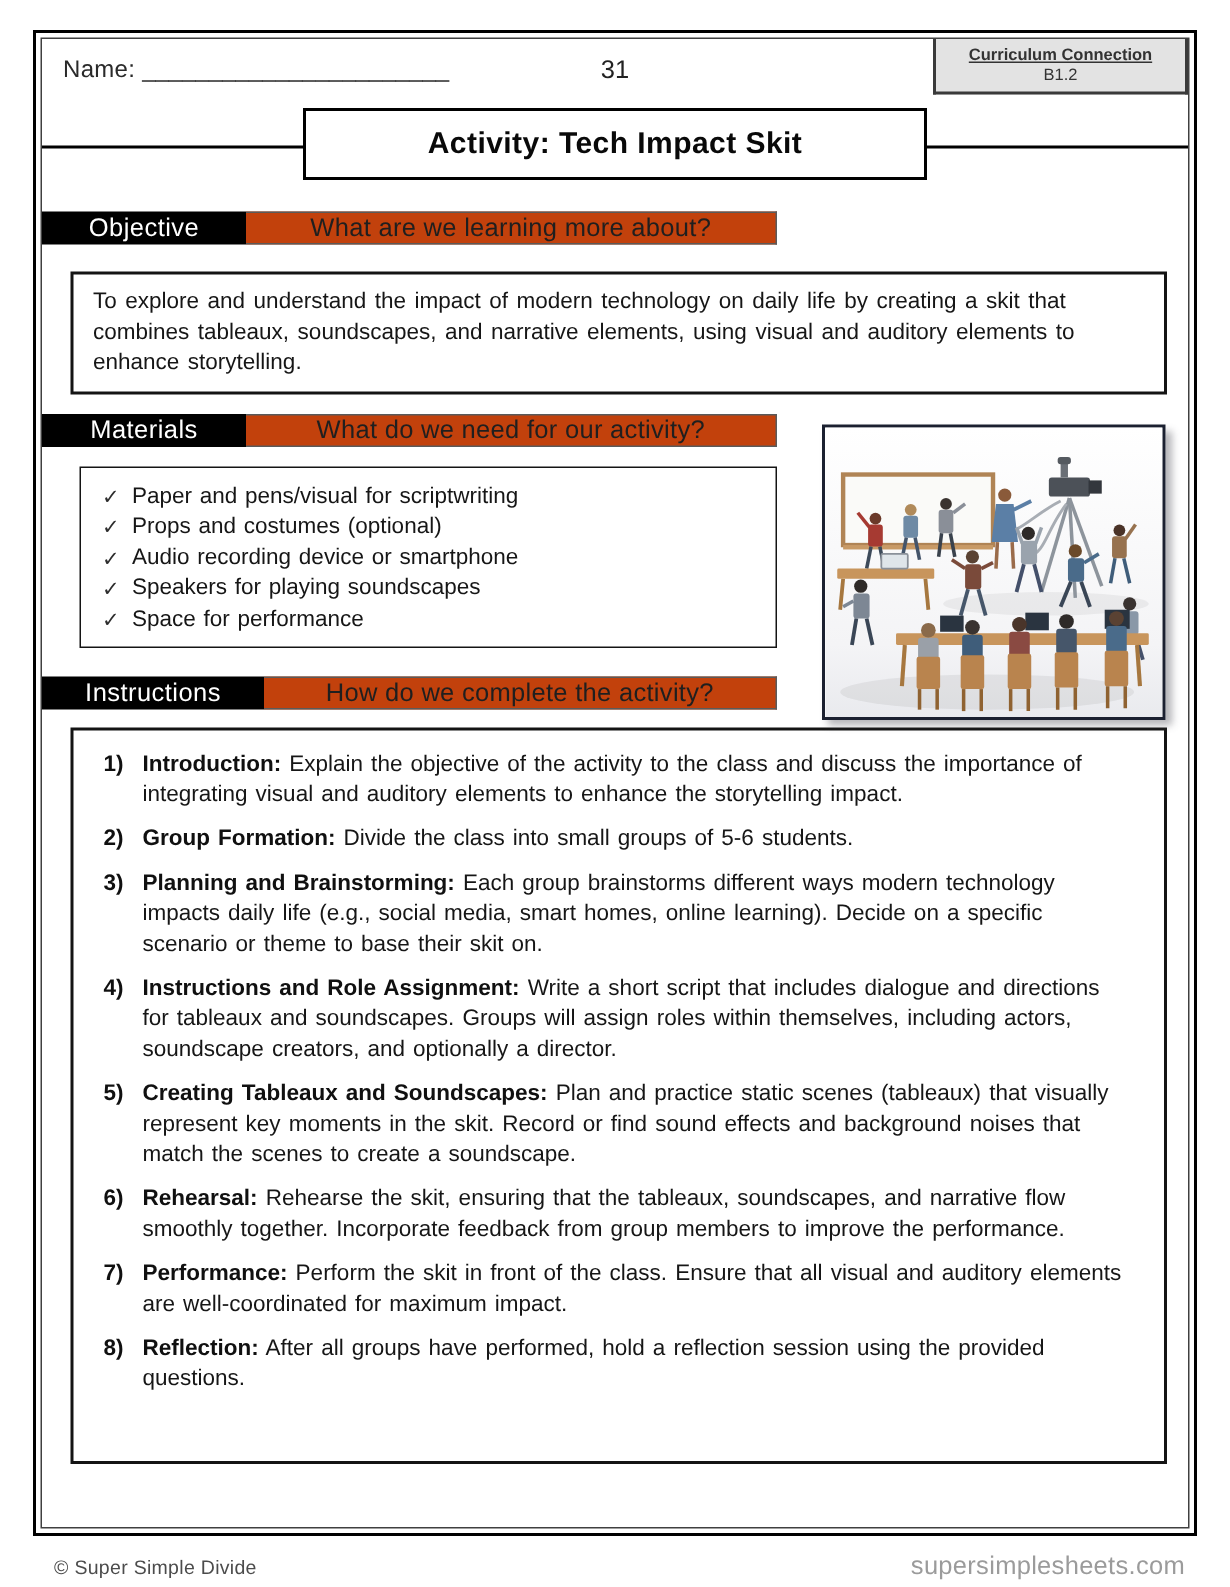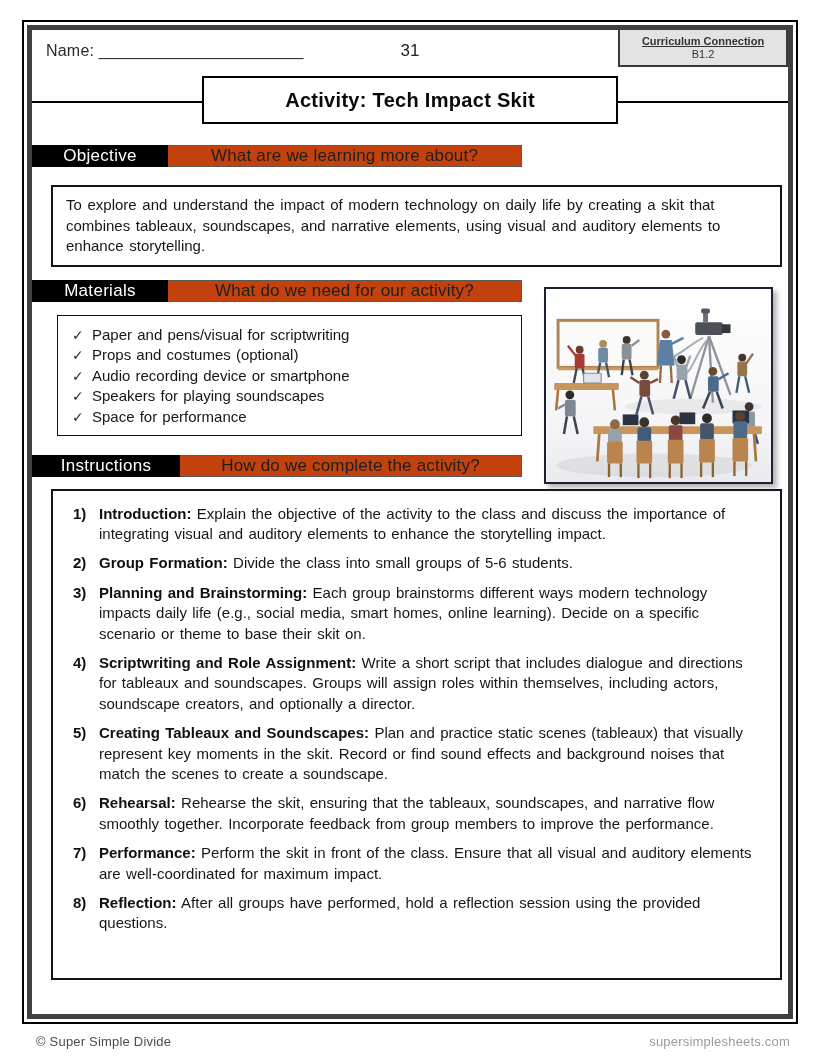--- a/index.html
+++ b/index.html
@@ -9,21 +9,21 @@
     color:#1c1c1c; position:relative; overflow:hidden;
   }
   .page { position:relative; width:820px; height:1058px; background:#fff; }
 
   
   .frame-outer {
     position:absolute; left:22px; top:20px; width:776px; height:1004px;
     border:2px solid #000; padding:3px; background:#fff;
   }
   .frame-inner {
-    width:100%; height:100%; border:5px solid #404040; position:relative;
+    width:100%; height:100%; border:1px solid #404040; position:relative;
     background:#fff;
   }
   .content { position:relative; width:100%; height:100%; }
 
   
   .header { position:relative; height:115px; }
   .name-row { position:absolute; left:14px; top:12px; font-size:16px; color:#2a2a2a; letter-spacing:0.2px; }
   .name-row .blank { color:#2a2a2a; letter-spacing:0; }
   .page-num { position:absolute; left:0; right:0; top:11px; text-align:center; font-size:17px; color:#222; }
   .curr-badge {
@@ -87,21 +87,21 @@
   .step-num { flex:0 0 36px; padding-left:10px; font-weight:bold; font-size:15px; line-height:20.2px; color:#101010; }
   .step-body { flex:1; font-size:15px; line-height:20.2px; color:#161616; word-spacing:1.2px; }
   .step-title { font-weight:bold; color:#101010; }
 
   
   .footer {
     position:absolute; left:36px; right:30px; top:1034px;
     display:flex; justify-content:space-between; align-items:baseline;
   }
   .footer-left  { font-size:13px; color:#4c4c4c; letter-spacing:0.2px; }
-  .footer-right { font-size:13px; color:#9b9b9b; letter-spacing:0.2px; }
+  .footer-right { font-size:17px; color:#9b9b9b; letter-spacing:0.2px; }
 </style>
 </head>
 <body>
 
 <div class="page">
   <div class="frame-outer">
     <div class="frame-inner">
       <div class="content">
 
         <div class="header">
@@ -328,21 +328,21 @@
               <div class="step">
                 <div class="step-num">2)</div>
                 <div class="step-body"><span class="step-title">Group Formation:</span><span> Divide the class into small groups of 5-6 students.</span></div>
               </div>
               <div class="step">
                 <div class="step-num">3)</div>
                 <div class="step-body"><span class="step-title">Planning and Brainstorming:</span><span> Each group brainstorms different ways modern technology impacts daily life (e.g., social media, smart homes, online learning). Decide on a specific scenario or theme to base their skit on.</span></div>
               </div>
               <div class="step">
                 <div class="step-num">4)</div>
-                <div class="step-body"><span class="step-title">Scriptwriting and Role Assignment:</span><span> Write a short script that includes dialogue and directions for tableaux and soundscapes. Groups will assign roles within themselves, including actors, soundscape creators, and optionally a director.</span></div>
+                <div class="step-body"><span class="step-title">Instructions and Role Assignment:</span><span> Write a short script that includes dialogue and directions for tableaux and soundscapes. Groups will assign roles within themselves, including actors, soundscape creators, and optionally a director.</span></div>
               </div>
               <div class="step">
                 <div class="step-num">5)</div>
                 <div class="step-body"><span class="step-title">Creating Tableaux and Soundscapes:</span><span> Plan and practice static scenes (tableaux) that visually represent key moments in the skit. Record or find sound effects and background noises that match the scenes to create a soundscape.</span></div>
               </div>
               <div class="step">
                 <div class="step-num">6)</div>
                 <div class="step-body"><span class="step-title">Rehearsal:</span><span> Rehearse the skit, ensuring that the tableaux, soundscapes, and narrative flow smoothly together. Incorporate feedback from group members to improve the performance.</span></div>
               </div>
               <div class="step">

